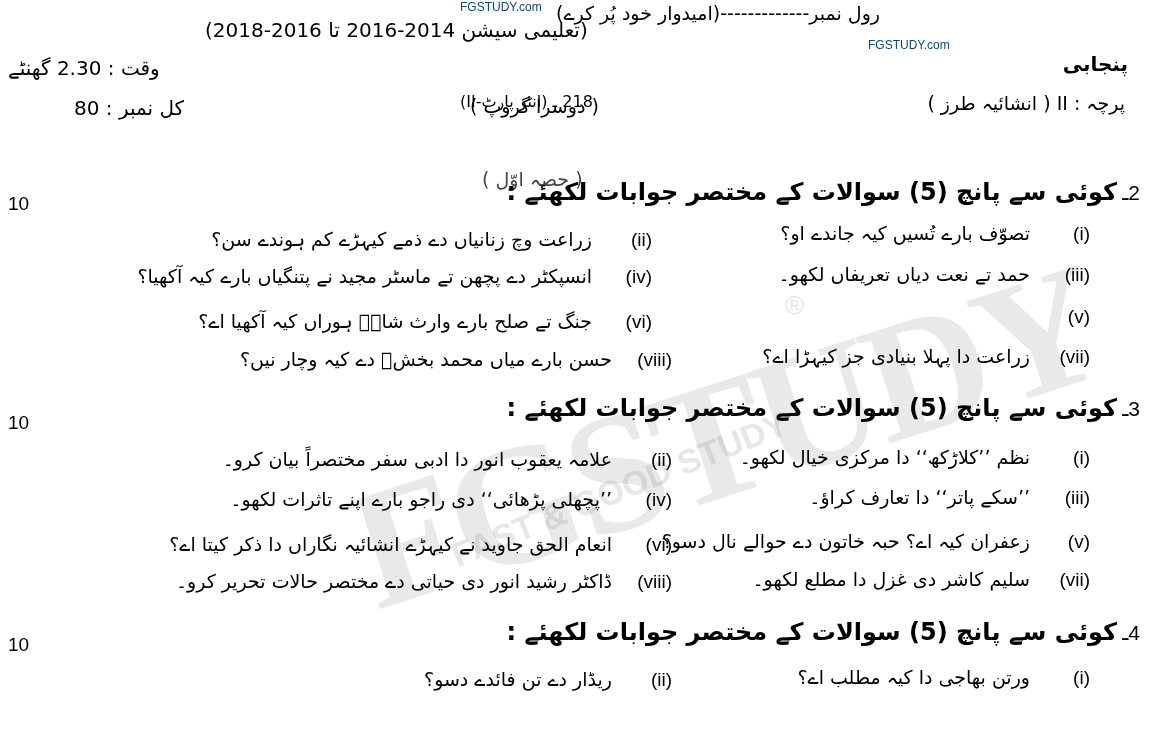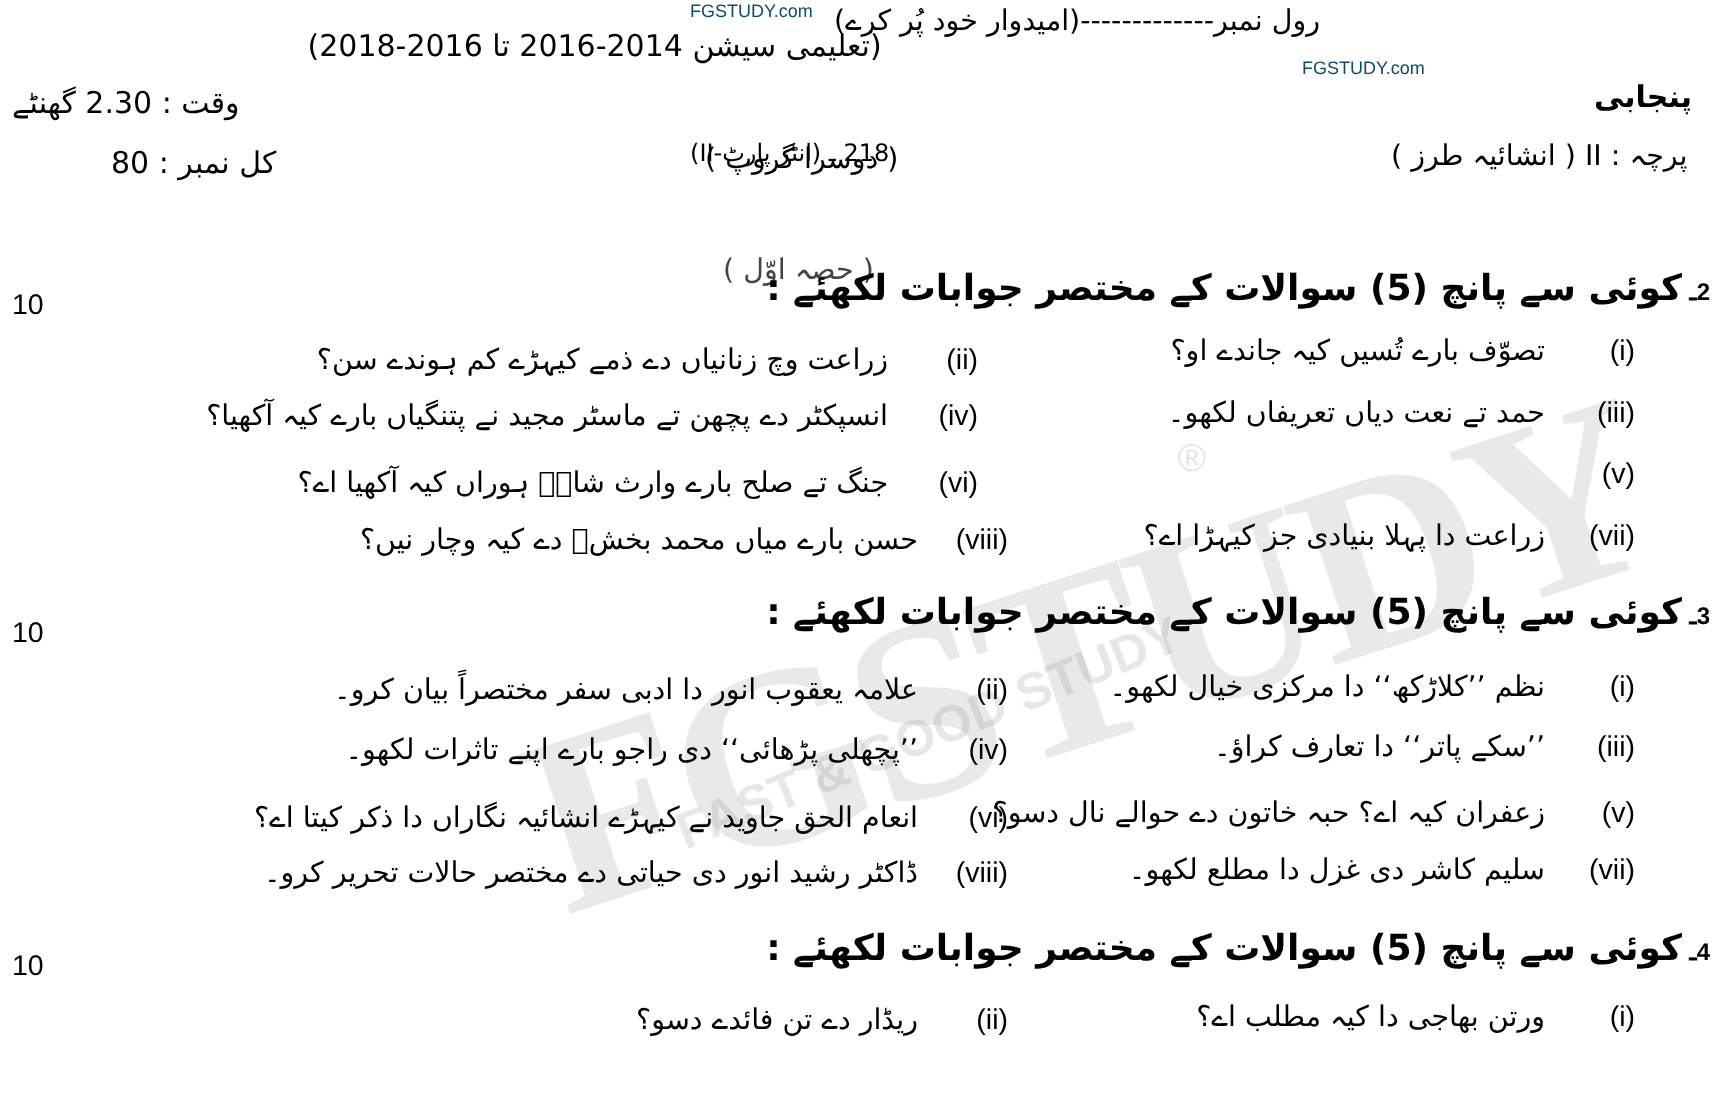--- a/index.html
+++ b/index.html
@@ -5,21 +5,21 @@
   html, body { margin: 0; padding: 0; background: #ffffff; }
   body {
     width: 1150px; height: 740px; position: relative; overflow: hidden;
     font-family: "DejaVu Sans", sans-serif; color: #000;
   }
   .abs { position: absolute; white-space: nowrap; }
   .rtl { direction: rtl; }
   .urdu { font-family: "DejaVu Sans", sans-serif; font-size: 19px; }
   .urdu-b { font-family: "DejaVu Sans", sans-serif; font-size: 24px; font-weight: bold; }
   .marks { font-family: "Liberation Sans", sans-serif; font-size: 19px; font-weight: normal; left: 8px; }
-  .qnum { font-family: "Liberation Sans", sans-serif; font-weight: bold; font-size: 16px; }
+  .qnum { font-family: "Liberation Sans", sans-serif; font-weight: normal; font-size: 21px; }
   .roman { font-family: "Liberation Sans", sans-serif; font-size: 19px; display: inline-block; min-width: 46px; }
   .item { display: flex; direction: rtl; align-items: baseline; gap: 14px; }
   .wm-small { font-family: "Liberation Sans", sans-serif; font-size: 12px; color: #0c4a6e; }
 
   
   .watermark {
     position: absolute; left: 300px; top: 300px; width: 520px; height: 260px;
     pointer-events: none; z-index: 0;
   }
   .wm-big {

